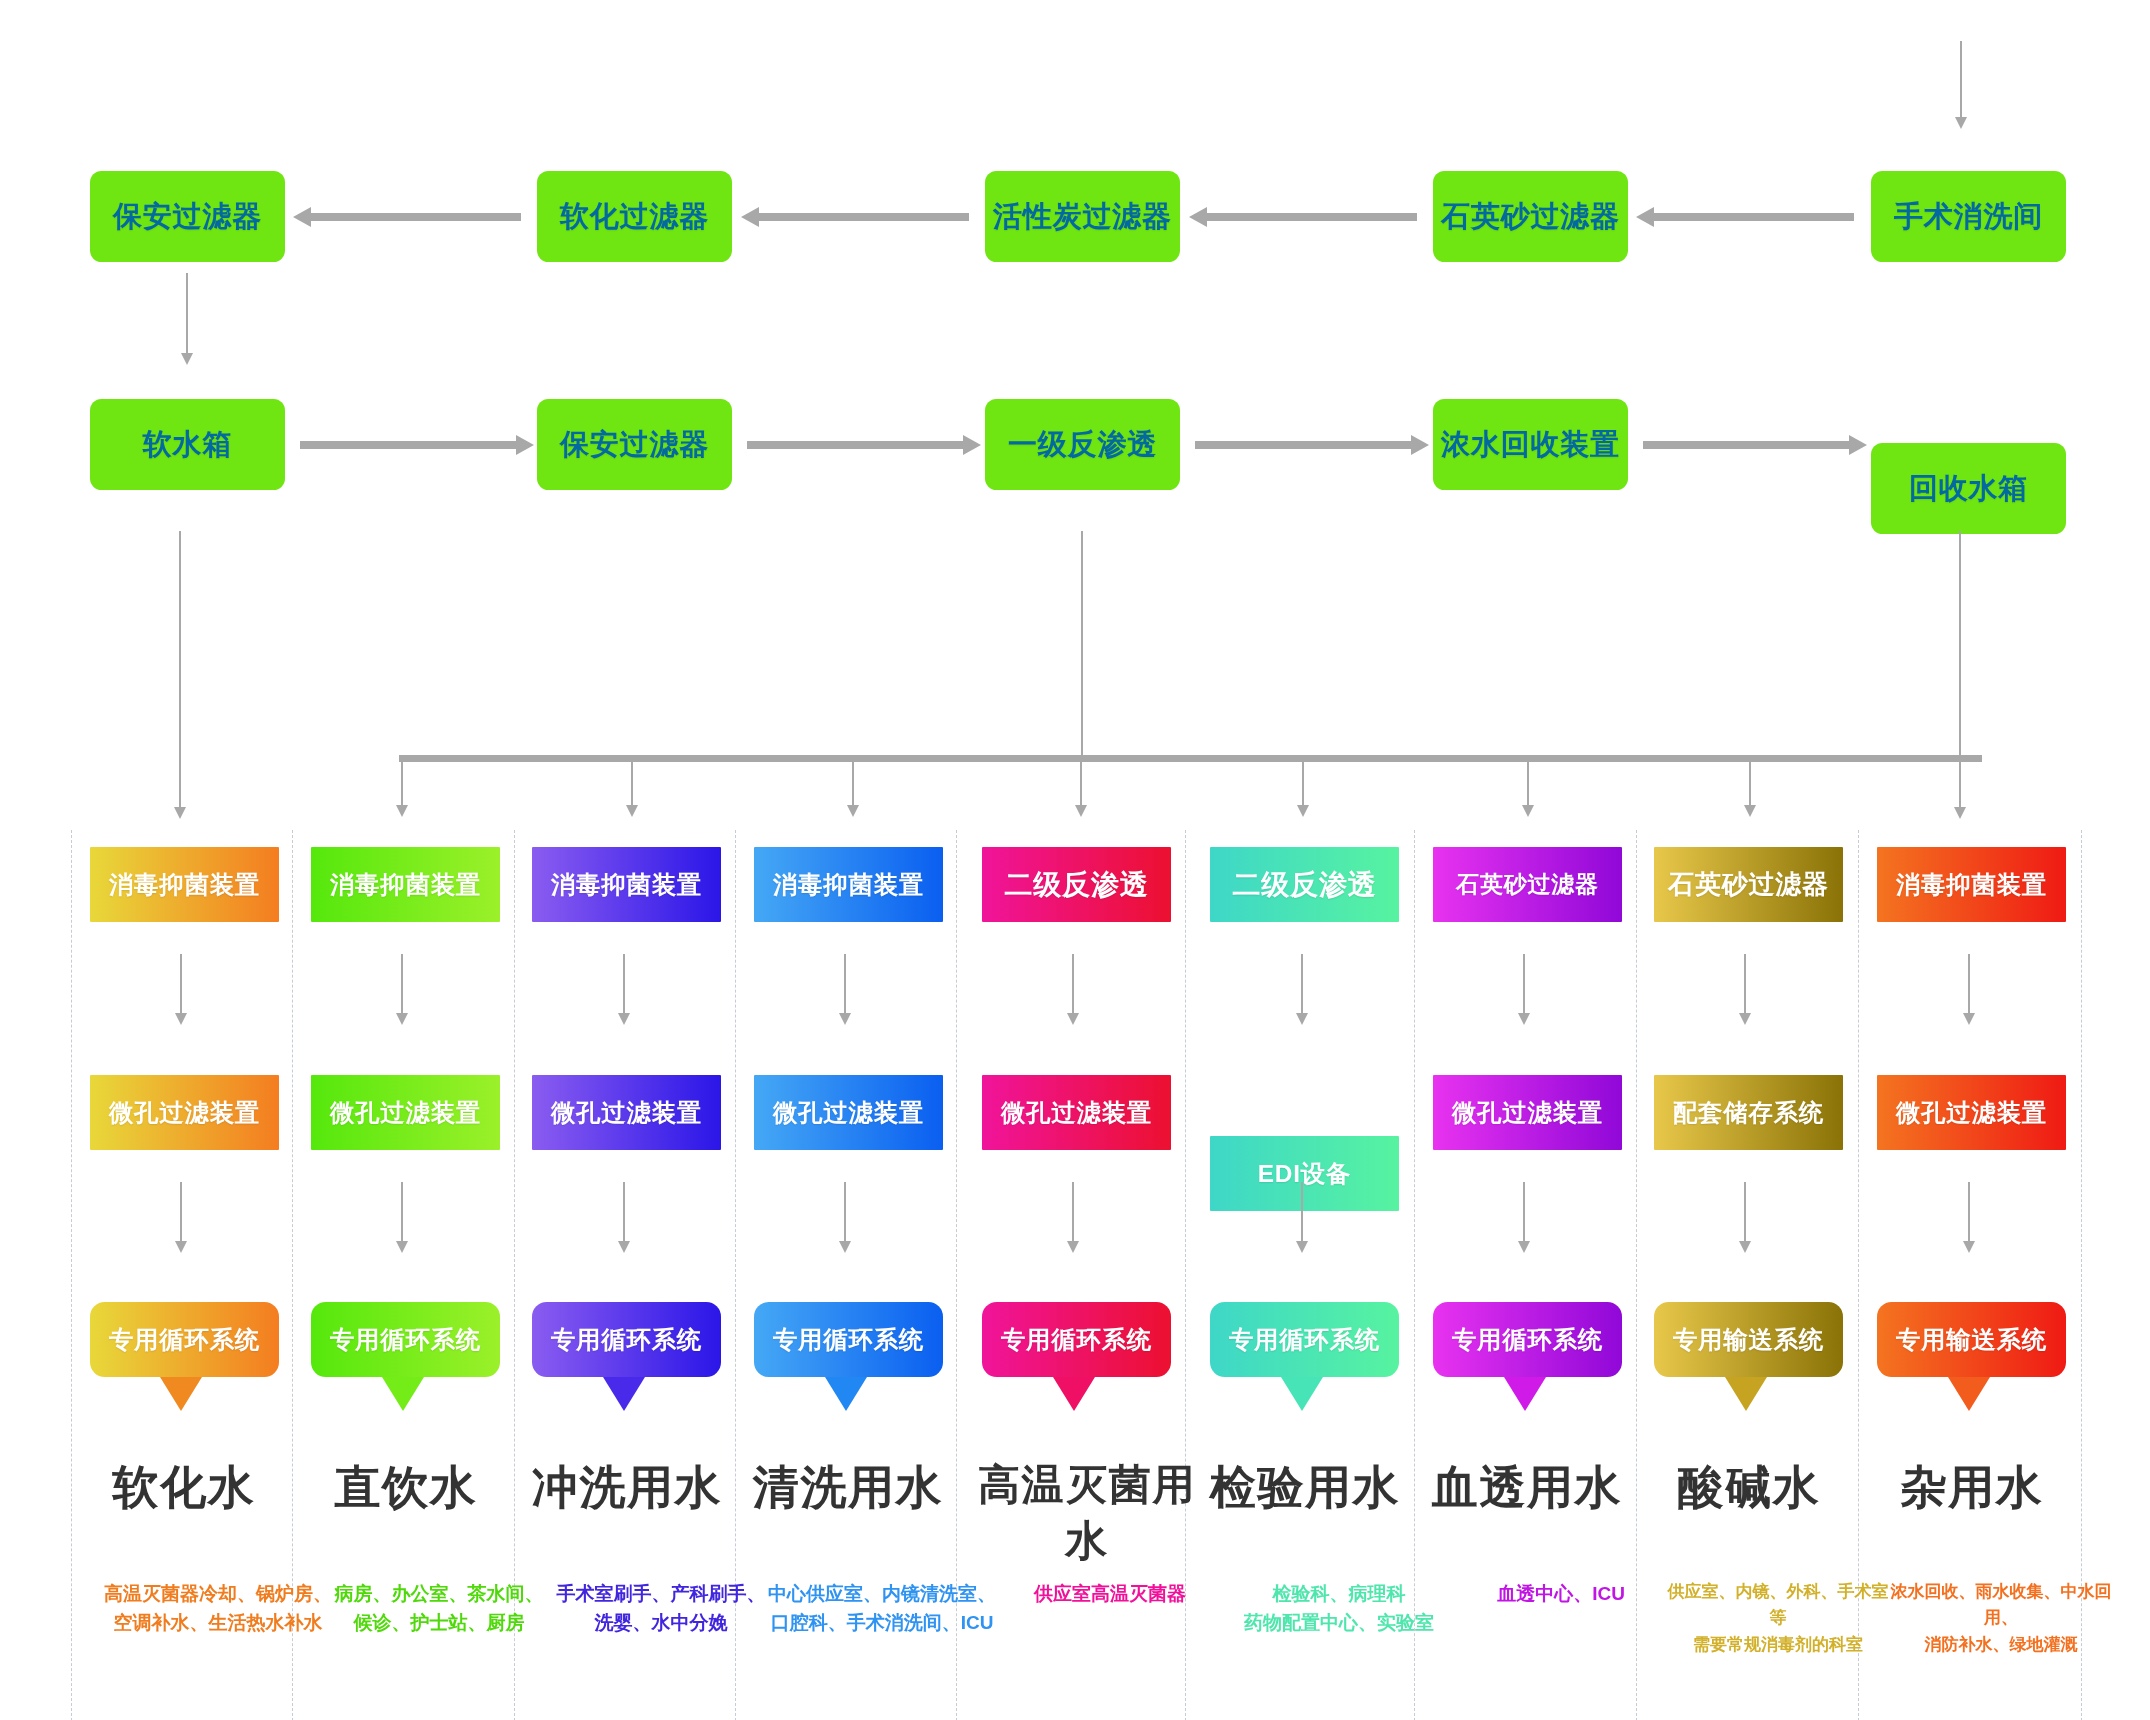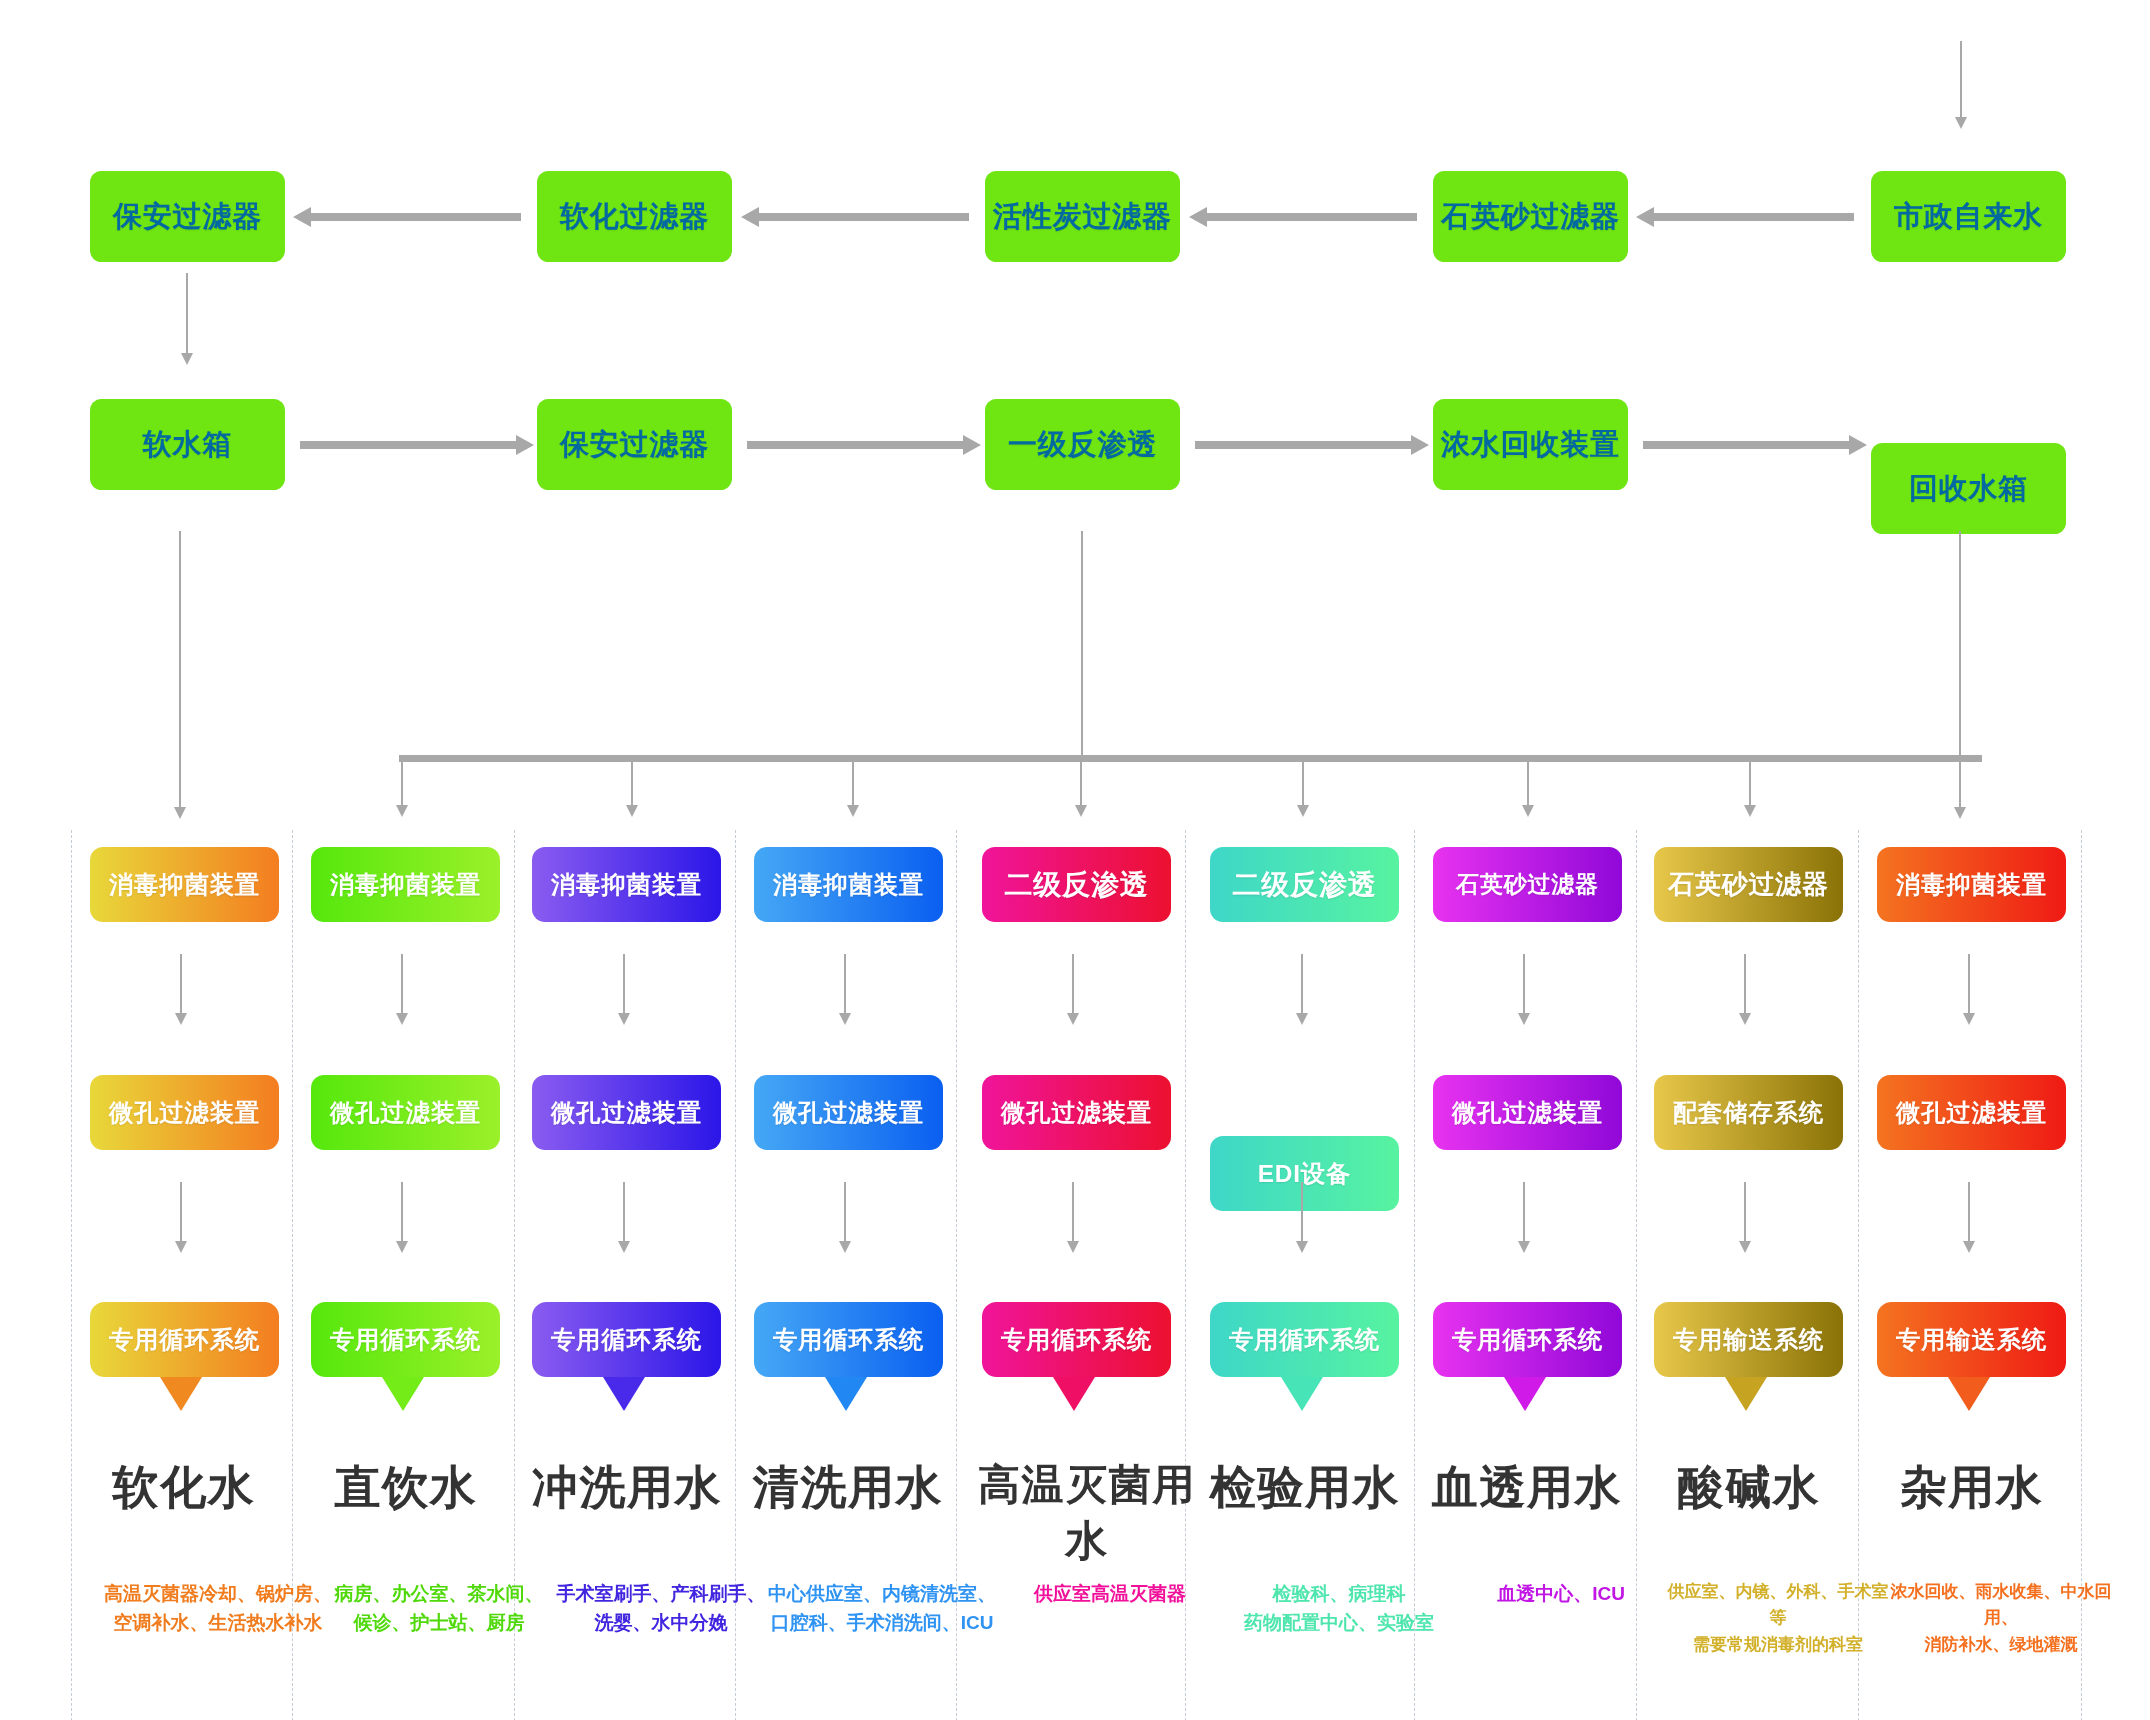--- a/index.html
+++ b/index.html
@@ -38,21 +38,21 @@
   .v-arrow.thin:after{border-left:6.5px solid transparent;border-right:6.5px solid transparent;border-top:12.2px solid #a8a8a8;bottom:-10.6px;}
   .v-line{position:absolute;width:2.4px;background:#a8a8a8;}
   .h-line{position:absolute;height:7.3px;background:#a8a8a8;}
 
   
   .col-sep{position:absolute;top:830px;height:891px;width:0;
     border-left:1.6px dashed #c6ccd4;}
 
   
   .cbox{
-    position:absolute;width:189px;height:75px;border-radius:13px;
+    position:absolute;width:189px;height:75px;border-radius:1px;
     display:flex;align-items:center;justify-content:center;
     color:#fff;font-weight:700;font-size:24.4px;letter-spacing:0.8px;
     box-sizing:border-box;text-align:center;line-height:1.05;
     text-shadow:0 0.8px 1.6px rgba(0,0,0,.10);
   }
   .cbox.callout{border-radius:14.7px;}
   .callout-tail{
     position:absolute;width:0;height:0;
     border-left:21px solid transparent;border-right:21px solid transparent;
   }
@@ -70,21 +70,21 @@
 
 <div class="stage">
 
   <div class="v-arrow thin" style="left:1960px;top:41px;height:77px;"></div>
 
   <div class="row1">
     <div class="node green" style="left:90px;top:171px;">保安过滤器</div>
     <div class="node green" style="left:537px;top:171px;">软化过滤器</div>
     <div class="node green" style="left:985px;top:171px;">活性炭过滤器</div>
     <div class="node green" style="left:1433px;top:171px;">石英砂过滤器</div>
-    <div class="node green" style="left:1871px;top:171px;">市政自来水</div>
+    <div class="node green" style="left:1871px;top:171px;">手术消洗间</div>
 
     <div class="h-arrow left" style="left:309px;top:213px;width:212px;"></div>
     <div class="h-arrow left" style="left:757px;top:213px;width:212px;"></div>
     <div class="h-arrow left" style="left:1205px;top:213px;width:212px;"></div>
     <div class="h-arrow left" style="left:1652px;top:213px;width:202px;"></div>
   </div>
 
   <div class="v-arrow thin" style="left:186px;top:273px;height:81px;"></div>
 
   <div class="row2">

